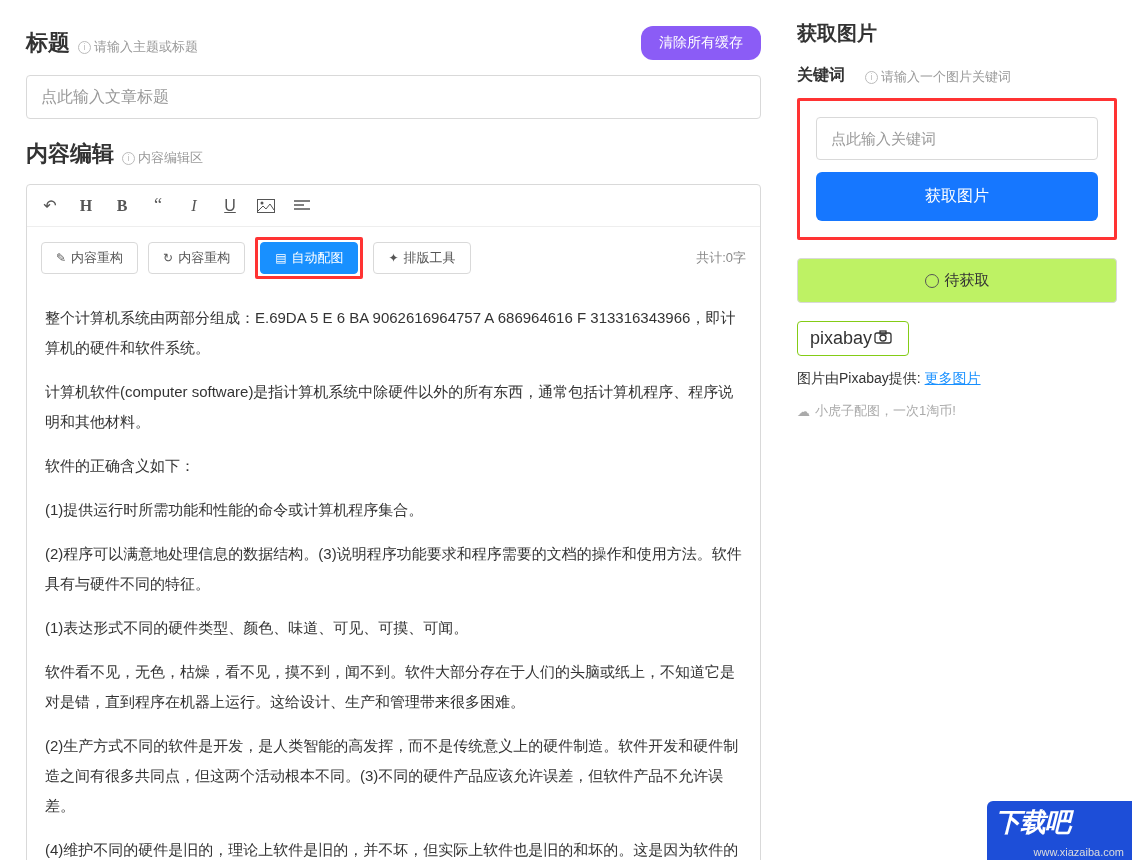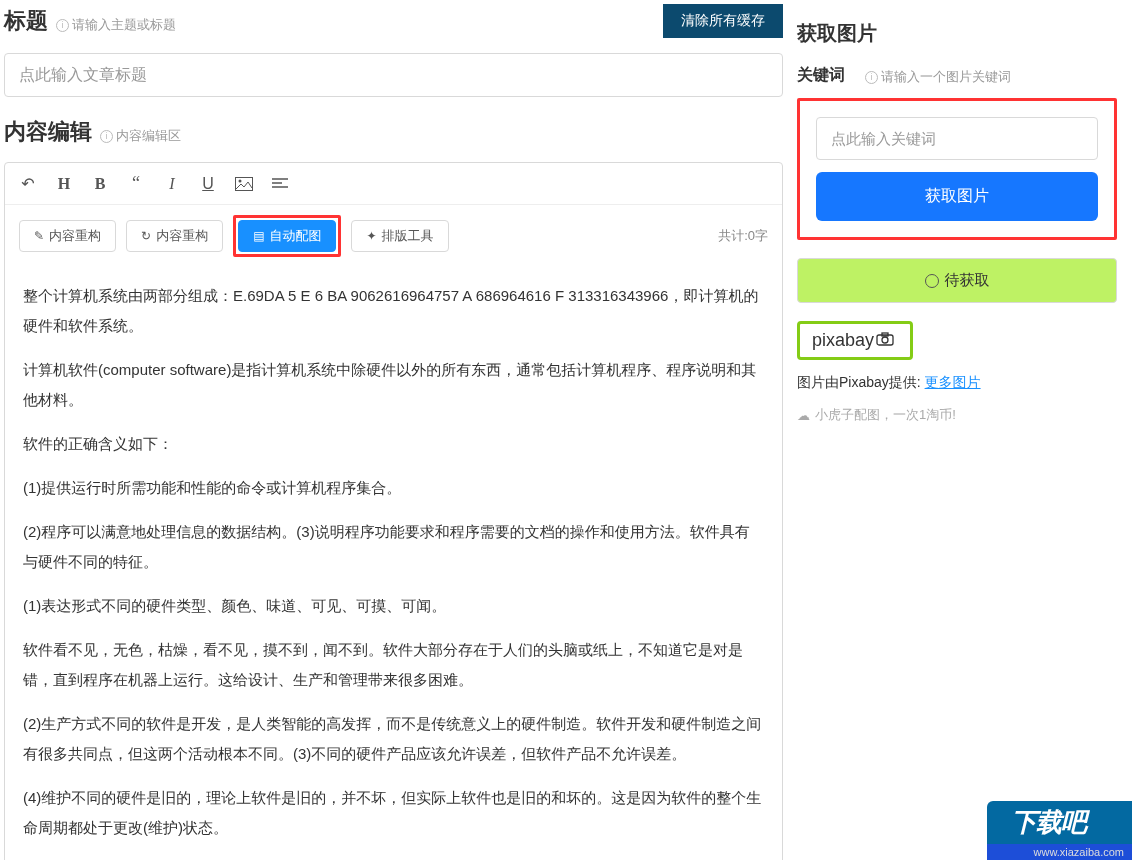--- a/index.html
+++ b/index.html
@@ -1,27 +1,27 @@
 <!DOCTYPE html>
 <html><head>
 <meta charset="utf-8">
 <style>
 * { box-sizing: border-box; margin: 0; padding: 0; }
 body { font-family: -apple-system, "Microsoft YaHei", sans-serif; background: #fff; color: #333; font-size: 14px; }
 .container { display: flex; width: 1137px; height: 860px; }
-.left { flex: 1; padding: 4px; min-width: 0; }
+.left { flex: 1; padding: 26px; min-width: 0; }
 .right { width: 350px; padding: 20px 20px 20px 10px; }
 
 .title-row { display: flex; align-items: center; justify-content: space-between; margin-bottom: 15px; }
 .title-label { display: flex; align-items: baseline; gap: 8px; }
 .title-label h2 { font-size: 22px; font-weight: bold; color: #333; }
 .hint { color: #999; font-size: 13px; display: flex; align-items: center; gap: 3px; }
 .hint-icon { width: 13px; height: 13px; border: 1px solid #bbb; border-radius: 50%; display: inline-flex; align-items: center; justify-content: center; font-size: 9px; color: #bbb; }
 
-.btn-primary { background: #0c4a6e; color: #fff; border: none; border-radius: 0; padding: 8px 18px; font-size: 14px; cursor: pointer; }
+.btn-primary { background: #8b5cf6; color: #fff; border: none; border-radius: 12px; padding: 8px 18px; font-size: 14px; cursor: pointer; }
 
 .title-input { width: 100%; padding: 12px 14px; border: 1px solid #d9d9d9; border-radius: 4px; font-size: 16px; margin-bottom: 20px; color: #ec4899; }
 .title-input::placeholder { color: #999; }
 
 .section-header { display: flex; align-items: baseline; gap: 8px; margin-bottom: 15px; }
 .section-header h2 { font-size: 22px; font-weight: bold; }
 
 .toolbar-border { border: 1px solid #d9d9d9; border-radius: 4px; }
 .toolbar-row1 { display: flex; align-items: center; gap: 18px; padding: 10px 14px; border-bottom: 1px solid #eee; }
 .tool-icon { color: #555; font-size: 16px; cursor: pointer; display: inline-flex; align-items: center; justify-content: center; min-width: 18px; }
@@ -48,31 +48,31 @@
 .keyword-row .kw { font-size: 16px; font-weight: bold; }
 
 .right-highlight { border: 3px solid #ff3333; border-radius: 2px; padding: 16px; margin-bottom: 18px; }
 .keyword-input { width: 100%; padding: 12px 14px; border: 1px solid #d9d9d9; border-radius: 4px; font-size: 15px; margin-bottom: 12px; }
 .keyword-input::placeholder { color: #999; }
 .fetch-btn { width: 100%; background: #1677ff; color: #fff; border: none; border-radius: 6px; padding: 14px; font-size: 16px; cursor: pointer; }
 
 .pending-btn { width: 100%; border: 1px solid #d9d9d9; background: #bef264; border-radius: 4px; padding: 12px; font-size: 15px; color: #333; display: flex; align-items: center; justify-content: center; gap: 6px; margin-bottom: 18px; cursor: pointer; }
 .circle-icon { width: 14px; height: 14px; border: 1.5px solid #555; border-radius: 50%; }
 
-.pixabay { border: 3px solid #84cc16; border-radius: 4px; padding: 6px 12px; display: inline-flex; align-items: center; gap: 2px; font-size: 18px; font-weight: 500; color: #333; margin-bottom: 14px; }
+.pixabay { border: 1px solid #84cc16; border-radius: 4px; padding: 6px 12px; display: inline-flex; align-items: center; gap: 2px; font-size: 18px; font-weight: 500; color: #333; margin-bottom: 14px; }
 .cam-icon { font-size: 14px; }
 
 .provided { font-size: 14px; color: #333; margin-bottom: 14px; }
 .provided a { color: #1890ff; text-decoration: underline; }
 
 .footer-note { color: #aaa; font-size: 13px; display: flex; align-items: center; gap: 5px; }
 .cloud-icon { font-size: 13px; }
 
 .watermark { position: absolute; right: 5px; bottom: 0; width: 145px; }
-.wm-top { background: #0369a1; color: #fff; font-size: 26px; font-weight: bold; padding: 4px 24px; font-style: italic; letter-spacing: -1px; border-top-left-radius: 6px; }
+.wm-top { background: #1d4ed8; color: #fff; font-size: 26px; font-weight: bold; padding: 4px 8px; font-style: italic; letter-spacing: -1px; border-top-left-radius: 6px; }
 .wm-bot { background: #1d4ed8; color: #ddd; font-size: 11px; padding: 2px 8px; text-align: right; }
 .container { position: relative; }
 </style>
 </head>
 <body>
 
 <div class="container">
   <div class="left">
     <div class="title-row">
       <div class="title-label">

